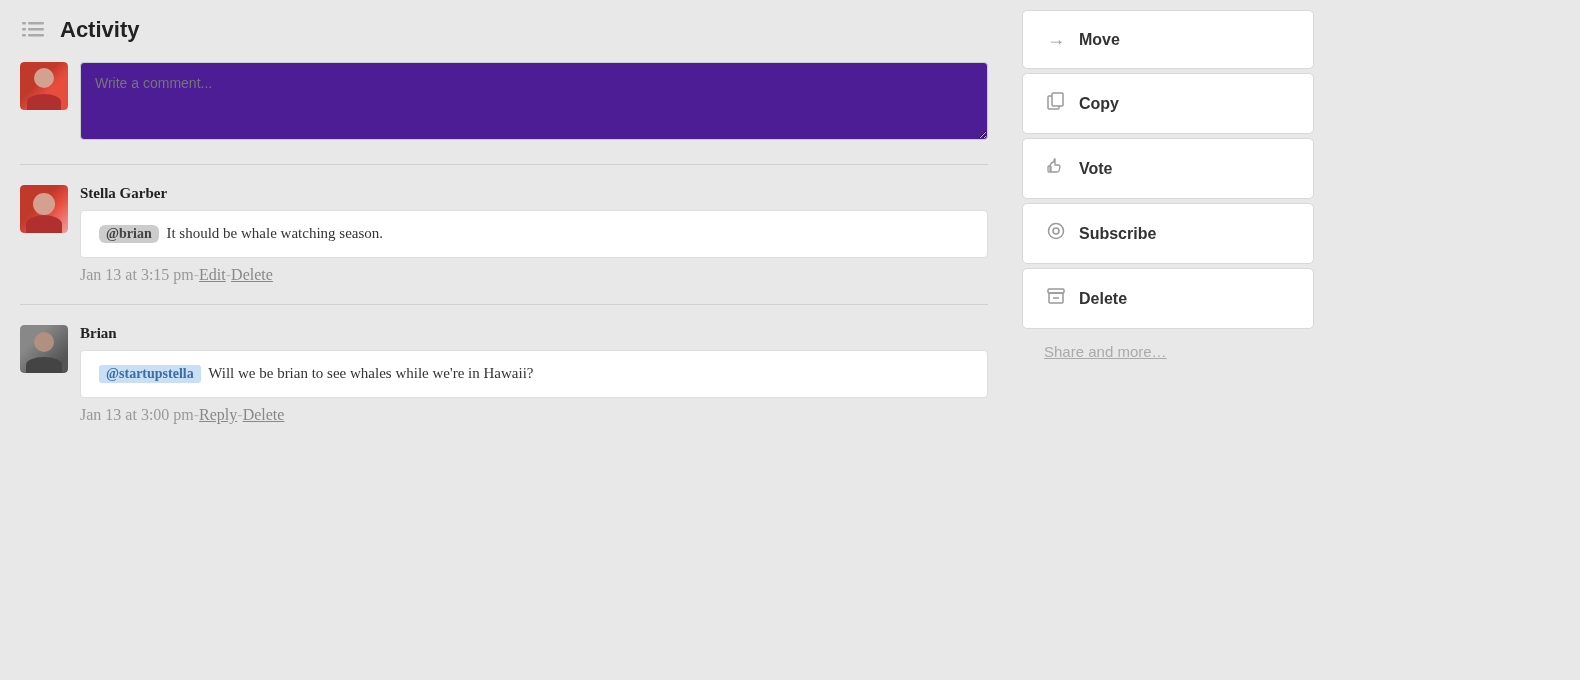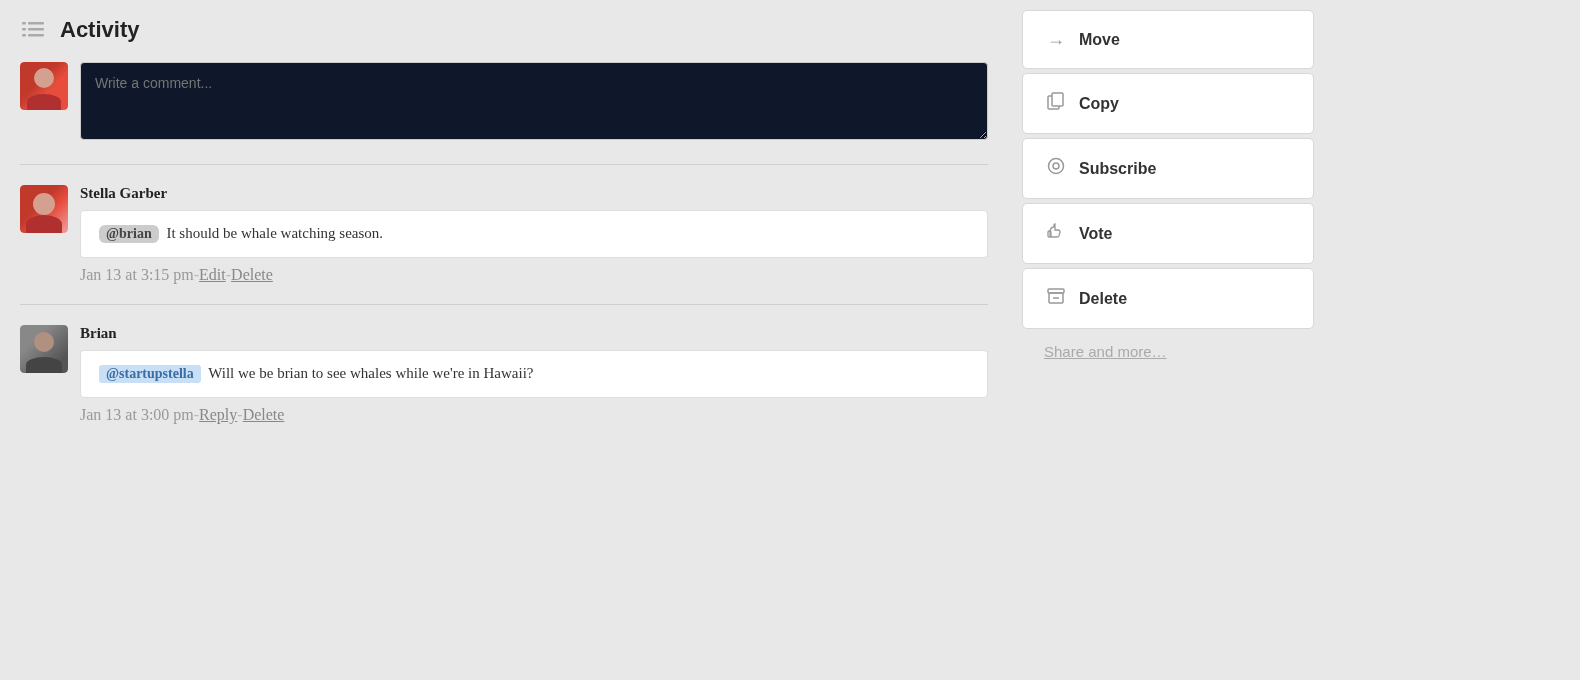--- a/index.html
+++ b/index.html
@@ -169,21 +169,21 @@
     }
 
     .comment-textarea {
       flex: 1;
       height: 78px;
       border: 1px solid #ccc;
       border-radius: 4px;
       padding: 12px 14px;
       font-size: 14px;
       color: #999;
-      background: #0f172a;
+      background: #4c1d95;
       resize: vertical;
       outline: none;
       font-family: inherit;
     }
 
     
     .divider {
       border: none;
       border-top: 1px solid #d0d0d0;
       margin: 20px 0 20px 0;
@@ -385,35 +385,35 @@
           <rect x="1" y="4" width="11" height="13" rx="1" stroke="#999" stroke-width="1.5" fill="none"></rect>
           <rect x="5" y="1" width="11" height="13" rx="1" stroke="#999" stroke-width="1.5" fill="white"></rect>
         </svg>
       </span>
       <span>Copy</span>
     </button>
 
     <button class="sidebar-btn">
       <span class="sidebar-btn-icon">
         <svg width="18" height="18" viewBox="0 0 18 18" fill="none" xmlns="http://www.w3.org/2000/svg">
+          <path d="M3 9 Q4 5 7 5 L7 3 Q7 2 8 2 L8 8 L11 8 Q13 8 13 10 L12 14 Q11.5 15 10 15 L5 15 Q3 15 3 13 Z" stroke="#999" stroke-width="1.3" fill="none"></path>
+          <rect x="1" y="9" width="3" height="6" rx="1" stroke="#999" stroke-width="1.3" fill="none"></rect>
+        </svg>
+      </span>
+      <span>Vote</span>
+    </button>
+
+    <button class="sidebar-btn">
+      <span class="sidebar-btn-icon">
+        <svg width="18" height="18" viewBox="0 0 18 18" fill="none" xmlns="http://www.w3.org/2000/svg">
           <circle cx="9" cy="9" r="7.5" stroke="#999" stroke-width="1.5" fill="none"></circle>
           <circle cx="9" cy="9" r="3" stroke="#999" stroke-width="1.5" fill="none"></circle>
         </svg>
       </span>
       <span>Subscribe</span>
-    </button>
-
-    <button class="sidebar-btn">
-      <span class="sidebar-btn-icon">
-        <svg width="18" height="18" viewBox="0 0 18 18" fill="none" xmlns="http://www.w3.org/2000/svg">
-          <path d="M3 9 Q4 5 7 5 L7 3 Q7 2 8 2 L8 8 L11 8 Q13 8 13 10 L12 14 Q11.5 15 10 15 L5 15 Q3 15 3 13 Z" stroke="#999" stroke-width="1.3" fill="none"></path>
-          <rect x="1" y="9" width="3" height="6" rx="1" stroke="#999" stroke-width="1.3" fill="none"></rect>
-        </svg>
-      </span>
-      <span>Vote</span>
     </button>
 
     <button class="sidebar-btn">
       <span class="sidebar-btn-icon">
         <svg width="18" height="18" viewBox="0 0 18 18" fill="none" xmlns="http://www.w3.org/2000/svg">
           <rect x="1" y="2" width="16" height="4" rx="1" stroke="#999" stroke-width="1.5" fill="none"></rect>
           <rect x="2" y="6" width="14" height="10" rx="1" stroke="#999" stroke-width="1.5" fill="none"></rect>
           <line x1="6" y1="11" x2="12" y2="11" stroke="#999" stroke-width="1.5"></line>
         </svg>
       </span>

